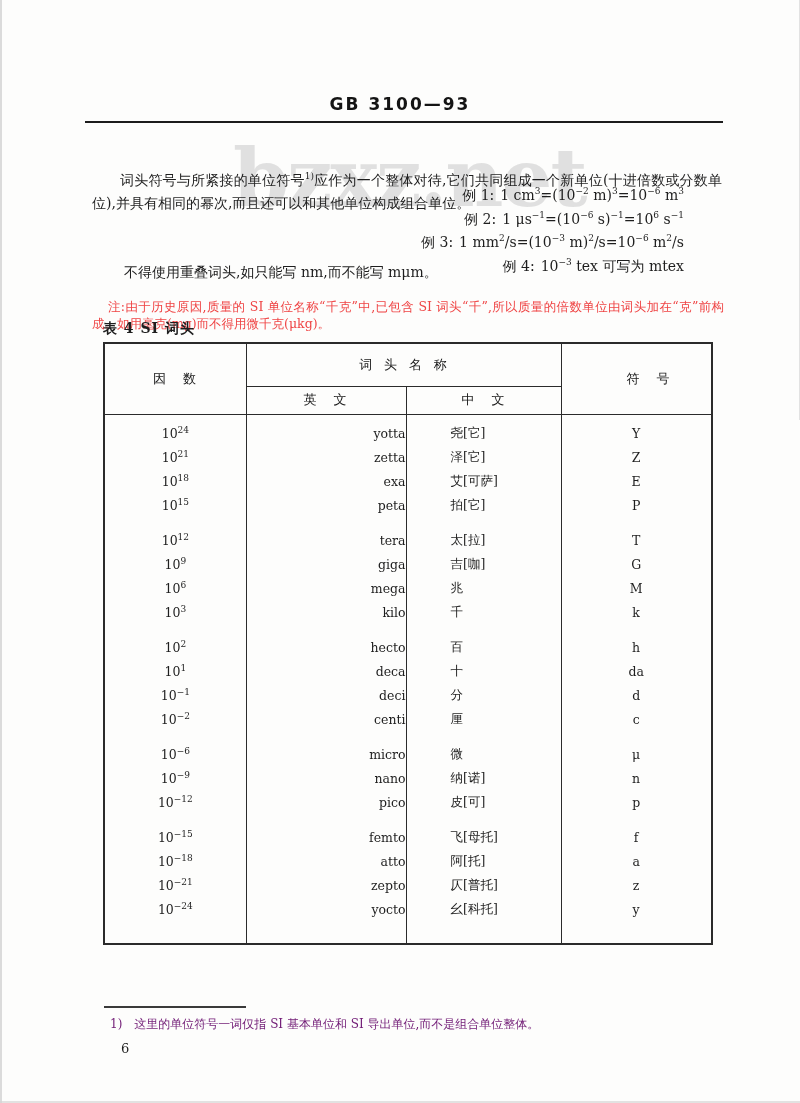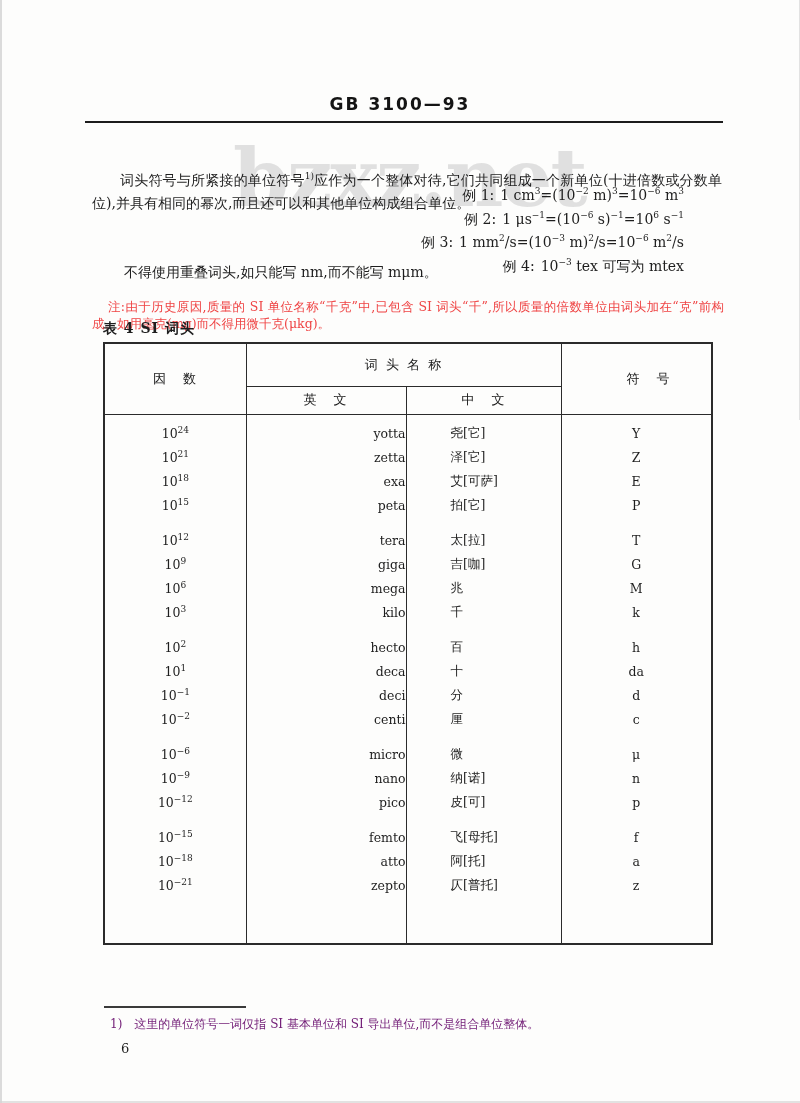--- a/index.html
+++ b/index.html
@@ -62,21 +62,21 @@
   .vline.v1{left:141px;}
   .vline.v2{left:301px;top:42px;}
   .vline.v3{left:456px;}
   .hline{position:absolute;height:1px;background:#2b2b2b;}
   .hline.h1{top:42px;left:141px;width:316px;}
   .hline.h2{top:70px;left:0;width:100%;}
 
   .th{position:absolute;display:flex;align-items:center;justify-content:center;
       letter-spacing:2px;font-size:13px;color:#1a1a1a;}
   .th-factor{left:0;top:0;width:141px;height:70px;}
-  .th-namegroup{left:141px;top:0;width:316px;height:42px;}
+  .th-namegroup{left:141px;top:0;width:316px;height:42px;font-family:Liberation Mono, monospace;}
   .th-en{left:141px;top:42px;width:160px;height:28px;}
   .th-zh{left:301px;top:42px;width:156px;height:28px;}
   .th-sym{left:456px;top:0;width:176px;height:70px;}
 
   .tbody{position:absolute;top:71px;left:0;right:0;bottom:0;}
   .tgroup{padding-top:11px;}
   .tgroup:first-child{padding-top:6px;}
   .trow{height:24px;display:flex;align-items:center;}
   .c1{width:141px;text-align:center;}
   .c2{width:160px;padding-left:45px;box-sizing:border-box;text-align:right;}
@@ -237,20 +237,26 @@
               <div class="c2">atto</div>
               <div class="c3">阿[托]</div>
               <div class="c4">a</div>
             </div>
             <div class="trow">
               <div class="c1">10<sup>−21</sup></div>
               <div class="c2">zepto</div>
               <div class="c3">仄[普托]</div>
               <div class="c4">z</div>
             </div>
+            <div class="trow">
+              <div class="c1">10<sup>−24</sup></div>
+              <div class="c2">yocto</div>
+              <div class="c3">幺[科托]</div>
+              <div class="c4">y</div>
+            </div>
           </div>
         </div>
     </div>
 
     <div class="footnote-rule"></div>
     <div class="footnote">
       <span class="fn-marker">1)</span><span>这里的单位符号一词仅指 SI 基本单位和 SI 导出单位,而不是组合单位整体。</span>
     </div>
     <div class="page-number">6</div>
   </div>

